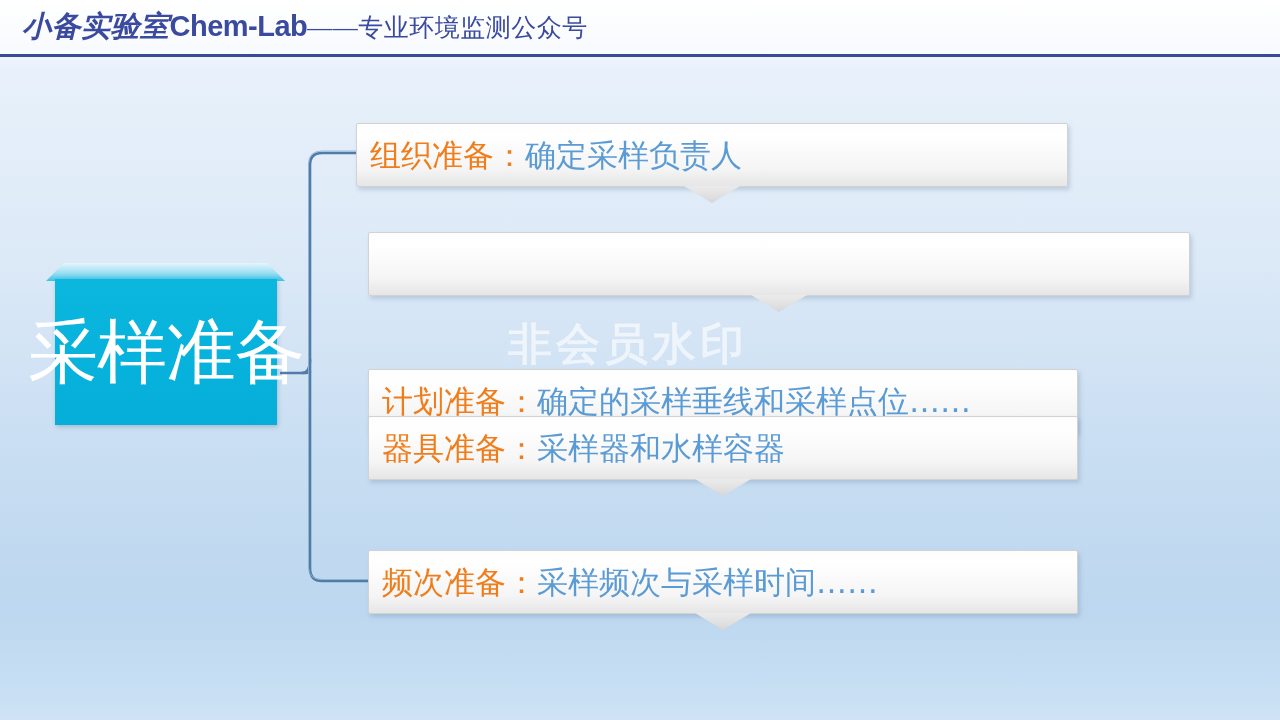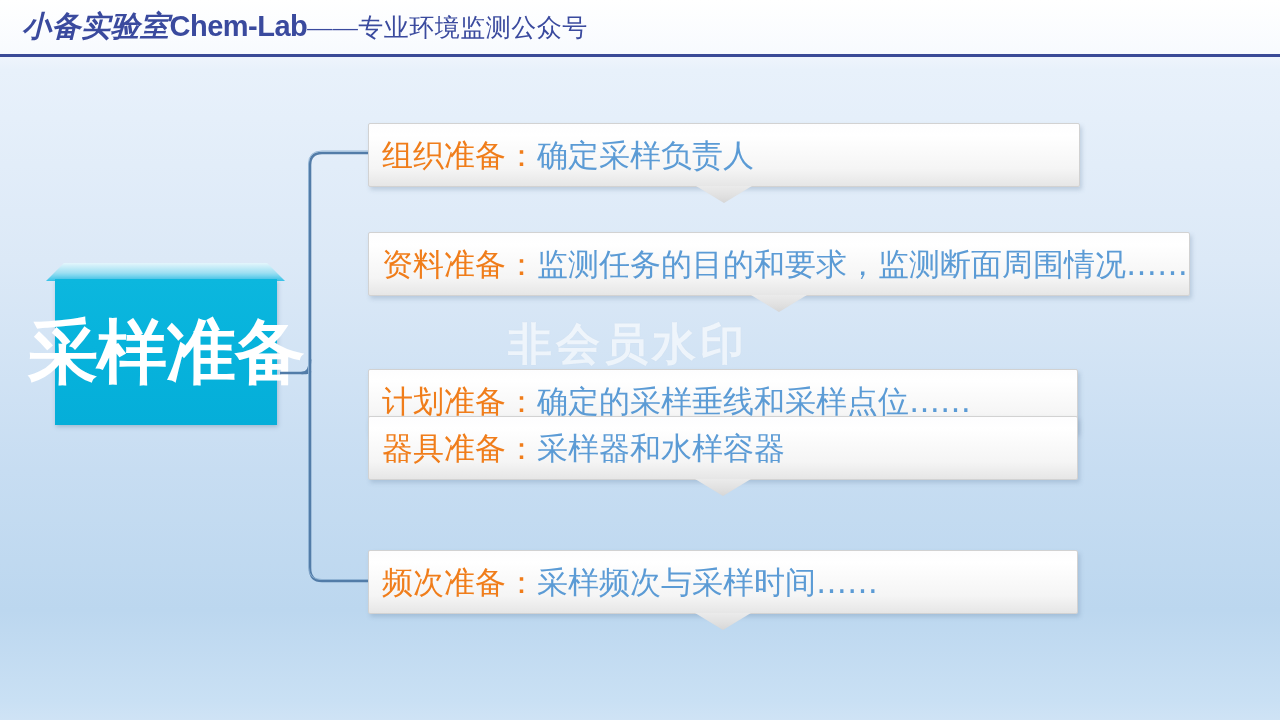--- a/index.html
+++ b/index.html
@@ -114,21 +114,21 @@
     position: absolute;
     left: 9px;
     top: 20px;
     width: 222px;
     height: 138px;
     display: flex;
     align-items: center;
     justify-content: center;
     color: #ffffff;
     font-size: 70px;
-    font-weight: bold;
+    font-weight: normal;
     letter-spacing: -1px;
     line-height: 1;
     white-space: nowrap;
     font-family: "DejaVu Sans", "Liberation Sans", sans-serif;
   }
 
   
   #connector {
     position: absolute;
     left: 280px;
@@ -205,31 +205,28 @@
 
       <path d="M 30 252 Q 30 253 22 253 L -4 253"></path>
       <path d="M 30 240 Q 30 253 22 253"></path>
     </g>
     <g fill="none" stroke="#8fb3d4" stroke-width="1" stroke-linecap="round" opacity="0.9">
       <path d="M 105 31 L 42 31 Q 28.5 31 28.5 44 L 28.5 240"></path>
       <path d="M 28.5 240 L 28.5 447 Q 28.5 459.5 42 459.5 L 105 459.5"></path>
     </g>
   </svg>
 
-  <div class="node" style="left:368px; top:123px; width:710px;">
+  <div class="node" style="left:356px; top:123px; width:710px;">
     <div class="node-text">
       <span class="key">组织准备</span><span class="key">：</span><span class="val">确定采样负责人</span>
     </div>
     <div class="notch"></div>
   </div>
 
   <div class="node" style="left:368px; top:232px; width:820px;">
-    <div class="node-text">
-      <span class="key">资料准备</span><span class="key">：</span><span class="val">监测任务的目的和要求，监测断面周围情况……</span>
-    </div>
     <div class="notch"></div>
   </div>
 
   <div class="node" style="left:368px; top:341px; width:708px;margin-top:28px;">
     <div class="node-text">
       <span class="key">计划准备</span><span class="key">：</span><span class="val">确定的采样垂线和采样点位……</span>
     </div>
     <div class="notch"></div>
   </div>
 

